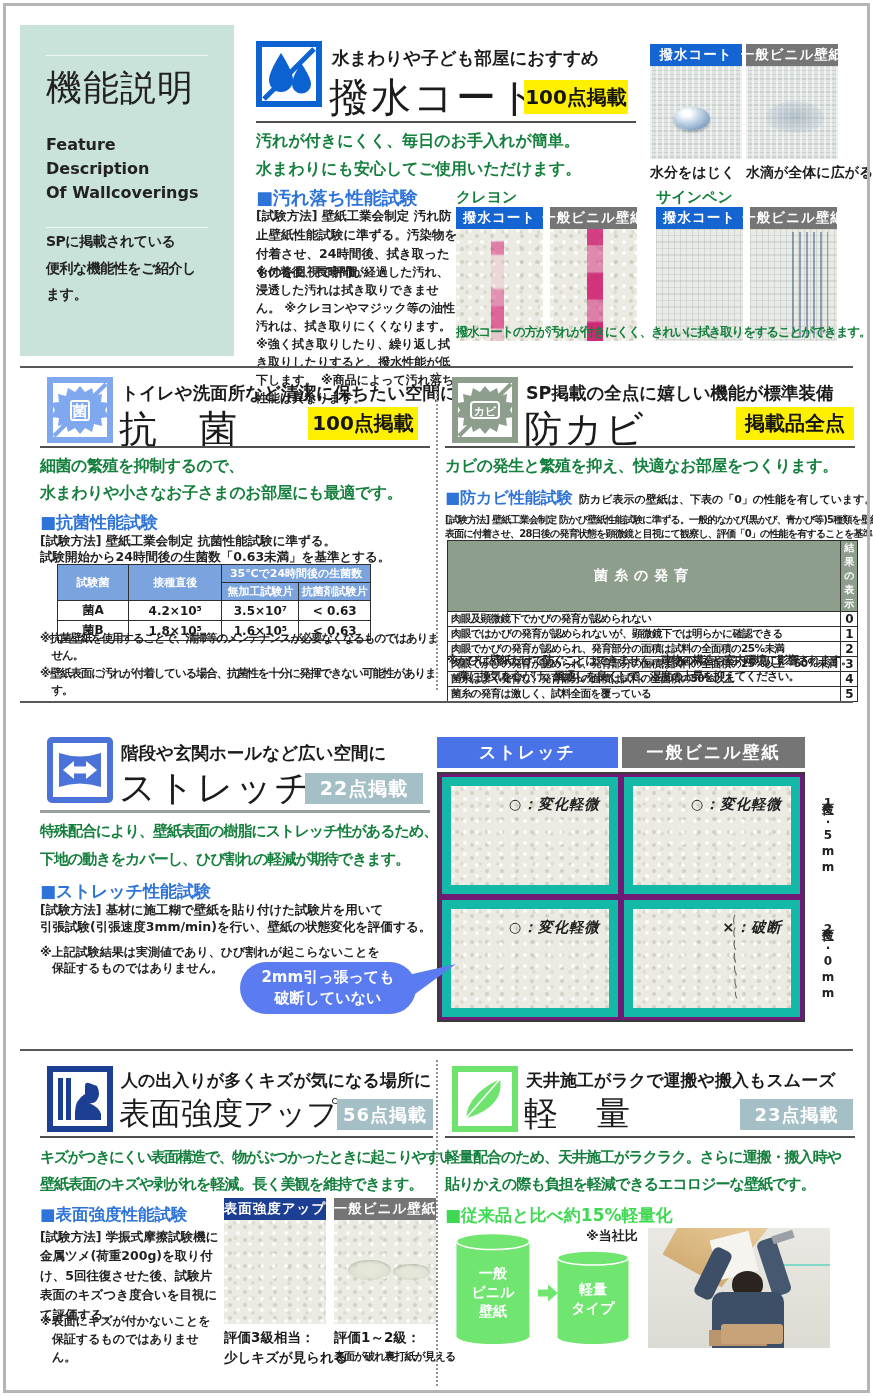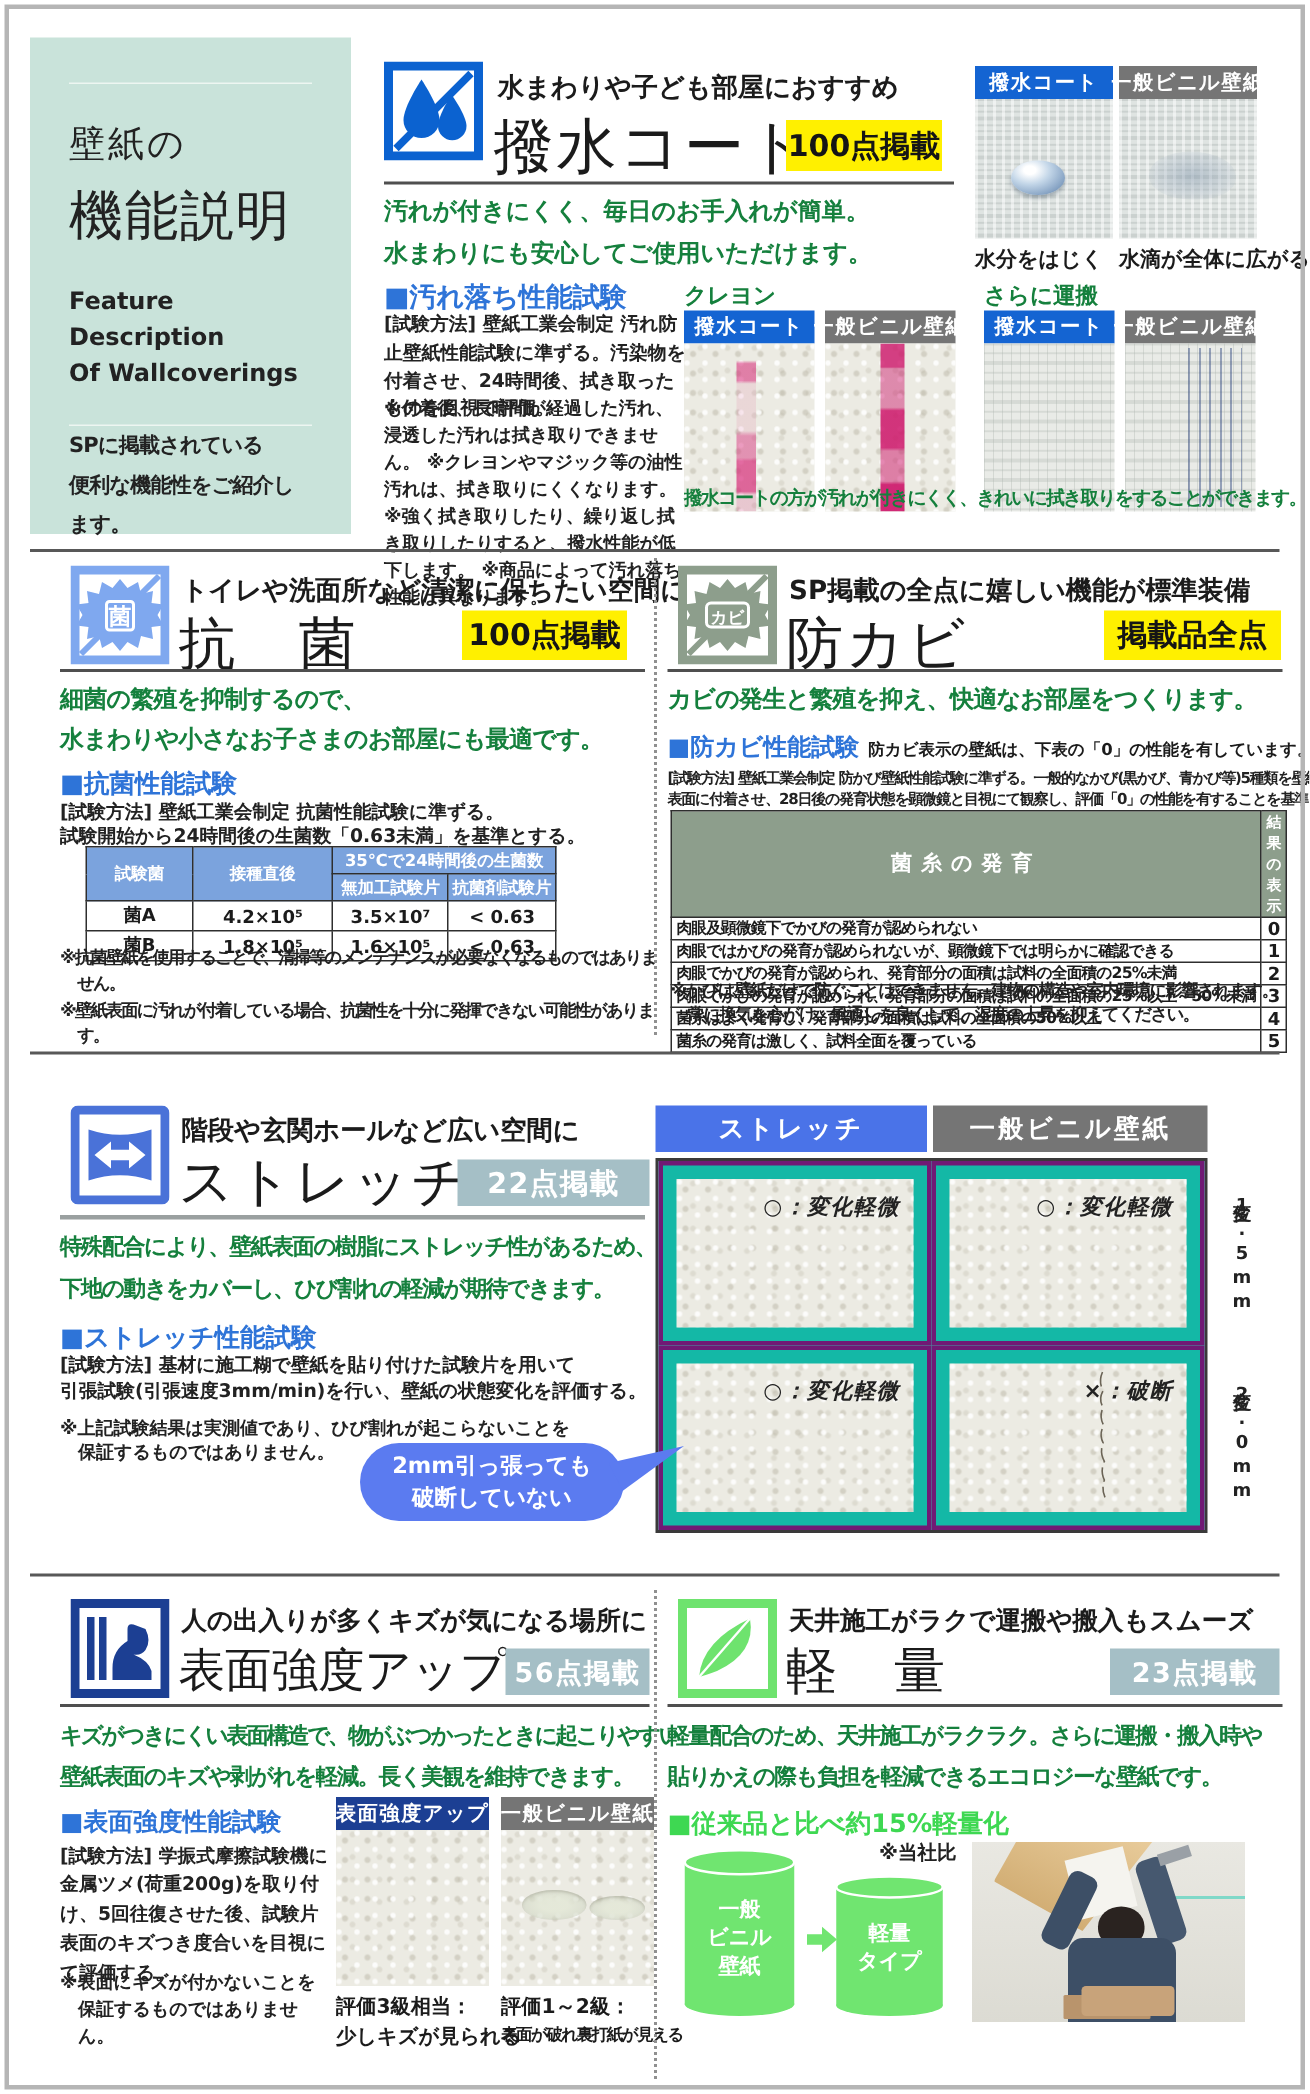--- a/index.html
+++ b/index.html
@@ -111,21 +111,20 @@
   .ph-laser { position:absolute; left:74%; top:30%; width:26%; height:2px; background:#7fd8c8; }
 </style>
 </head>
 <body>
 
 <div class="page">
   <div class="page-frame"></div>
 
   <aside class="intro">
     <div class="intro-rule"></div>
-    <div class="intro-t1">壁紙の</div>
     <div class="intro-t2">機能説明</div>
     <div class="intro-en">
       <div>Feature Description</div>
       <div>Of Wallcoverings</div>
     </div>
     <div class="intro-rule" style="margin-top:22px"></div>
     <div class="intro-desc">
       <div>SPに掲載されている</div>
       <div>便利な機能性をご紹介します。</div>
     </div>
@@ -170,21 +169,21 @@
         <div class="streak-light"></div>
       </div>
     </div>
     <div class="abs" style="left:550px;top:207px;width:87px">
       <div class="img-label gray">一般ビニル壁紙</div>
       <div class="tex" style="height:112px">
         <div class="streak-heavy"></div>
       </div>
     </div>
 
-    <div class="body-t" style="left:656px;top:188px;font-size:15px">さらに運搬</div>
+    <div class="body-t" style="left:656px;top:188px;font-size:15px">サインペン</div>
     <div class="abs" style="left:656px;top:207px;width:87px">
       <div class="img-label blue">撥水コート</div>
       <div class="tex grid" style="height:112px"></div>
     </div>
     <div class="abs" style="left:750px;top:207px;width:87px">
       <div class="img-label gray">一般ビニル壁紙</div>
       <div class="tex grid" style="height:112px">
         <div class="penlines"></div>
       </div>
     </div>
@@ -311,21 +310,21 @@
   <div class="hdiv" style="top:701px"></div>
 
   <section>
     <svg class="icon64" style="left:47px;top:737px" viewBox="0 0 66 66">
       <rect x="3" y="3" width="60" height="60" fill="#fff" stroke="#4a72d8" stroke-width="6" rx="2"></rect>
       <path d="M12 16 Q33 23 54 16 L54 50 Q33 43 12 50 Z" fill="#4a72d8"></path>
       <path d="M16 33 L27 24 L27 29.5 L39 29.5 L39 24 L50 33 L39 42 L39 36.5 L27 36.5 L27 42 Z" fill="#fff"></path>
     </svg>
     <div class="tagline" style="left:121px;top:741px">階段や玄関ホールなど広い空間に</div>
     <div class="sec-title" style="left:119px;top:764px;font-size:36px">ストレッチ</div>
-    <div class="badge slate" style="left:305px;top:773px;width:128px;height:31px">22点掲載</div>
+    <div class="badge slate" style="left:305px;top:773px;width:118px;height:31px">22点掲載</div>
     <div class="rule gray" style="left:40px;top:810px;width:390px"></div>
     <div class="body-t" style="left:40px;top:822px;font-size:15px;letter-spacing:-1px">特殊配合により、壁紙表面の樹脂にストレッチ性があるため、</div>
     <div class="body-t" style="left:40px;top:850px;font-size:15px;letter-spacing:-1px">下地の動きをカバーし、ひび割れの軽減が期待できます。</div>
     <div class="blue-h" style="left:40px;top:880px;font-size:17px">■ストレッチ性能試験</div>
     <div class="method" style="left:40px;top:901px;font-size:12.5px;white-space:nowrap">[試験方法] 基材に施工糊で壁紙を貼り付けた試験片を用いて</div>
     <div class="method" style="left:40px;top:918px;font-size:12.5px;white-space:nowrap">引張試験(引張速度3mm/min)を行い、壁紙の状態変化を評価する。</div>
     <div class="note" style="left:40px;top:943px;font-size:12px;white-space:nowrap">※上記試験結果は実測値であり、ひび割れが起こらないことを</div>
     <div class="note" style="left:40px;top:959px;font-size:12px;white-space:nowrap;padding-left:1em">保証するものではありません。</div>
 
     <div class="bubble">

